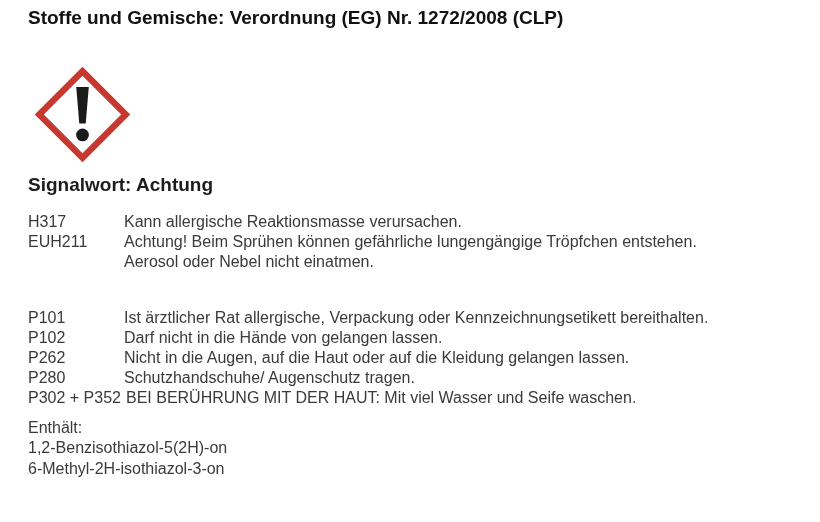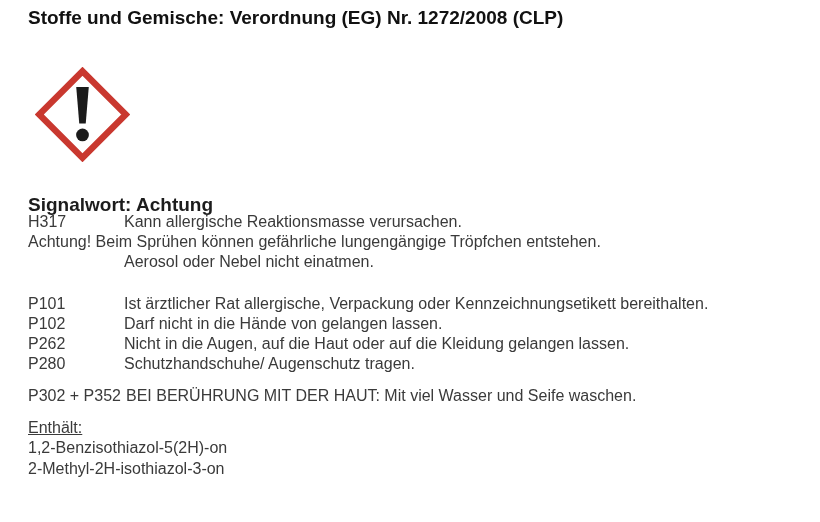--- a/index.html
+++ b/index.html
@@ -32,38 +32,37 @@
   .pictogram-wrap svg { display: block; width: 100%; height: 100%; }
   .signal-word {
     position: absolute;
     left: 28px;
     top: 174px;
     font-size: 19px;
     font-weight: bold;
     color: #1c1c1c;
     line-height: 22px;
     white-space: nowrap;
-    margin-top: 20px;
   }
   .stmt-block {
     position: absolute;
     left: 28px;
     right: 10px;
     font-size: 16px;
     line-height: 20px;
     color: #3a3a3a;
   }
   .hazard-block { top: 212px; }
-  .precaution-block { top: 294px; }
+  .precaution-block { top: 308px; }
   .contains-block { top: 418px; }
-  .stmt-row { display: flex; align-items: flex-end; }
+  .stmt-row { display: flex; align-items: center; }
   .stmt-code { flex: 0 0 96px; white-space: nowrap; }
-  .stmt-row.inline .stmt-code { flex: 0 0 auto; margin-right: 5px; margin-top: 12px; }
+  .stmt-row.inline .stmt-code { flex: 0 0 auto; margin-right: 5px; }
   .stmt-text { flex: 1 1 auto; white-space: nowrap; }
-  .contains-label { white-space: nowrap; text-decoration: underline; }
+  .contains-label { white-space: nowrap; }
   .substance-line { white-space: nowrap; line-height: 20.5px; }
 </style>
 </head>
 <body>
 
 <div class="page">
 
   <div class="doc-title">Stoffe und Gemische: Verordnung (EG) Nr. 1272/2008 (CLP)</div>
 
   <div class="pictogram-wrap">
@@ -75,20 +74,21 @@
   </div>
 
   <div class="signal-word">Signalwort: Achtung</div>
 
   <div class="stmt-block hazard-block" id="hazard-rows">
       <div class="stmt-row">
         <span class="stmt-code">H317</span>
         <span class="stmt-text">Kann allergische Reaktionsmasse verursachen.</span>
       </div>
       <div class="stmt-row">
+        <span class="stmt-code">EUH211</span>
         <span class="stmt-text">Achtung! Beim Sprühen können gefährliche lungengängige Tröpfchen entstehen.</span>
       </div>
       <div class="stmt-row">
         <span class="stmt-code"></span>
         <span class="stmt-text">Aerosol oder Nebel nicht einatmen.</span>
       </div>
     </div>
 
   <div class="stmt-block precaution-block" id="precaution-rows">
       <div class="stmt-row">
@@ -110,17 +110,17 @@
       <div class="stmt-row inline">
         <span class="stmt-code">P302 + P352</span>
         <span class="stmt-text">BEI BERÜHRUNG MIT DER HAUT: Mit viel Wasser und Seife waschen.</span>
       </div>
     </div>
 
   <div class="stmt-block contains-block">
     <div class="contains-label">Enthält:</div>
     <div id="substance-list">
         <div class="substance-line">1,2-Benzisothiazol-5(2H)-on</div>
-        <div class="substance-line">2-Methyl-2H-isothiazol-3-on</div>
+        <div class="substance-line">6-Methyl-2H-isothiazol-3-on</div>
       </div>
   </div>
 
 </div>
 
 </body></html>

